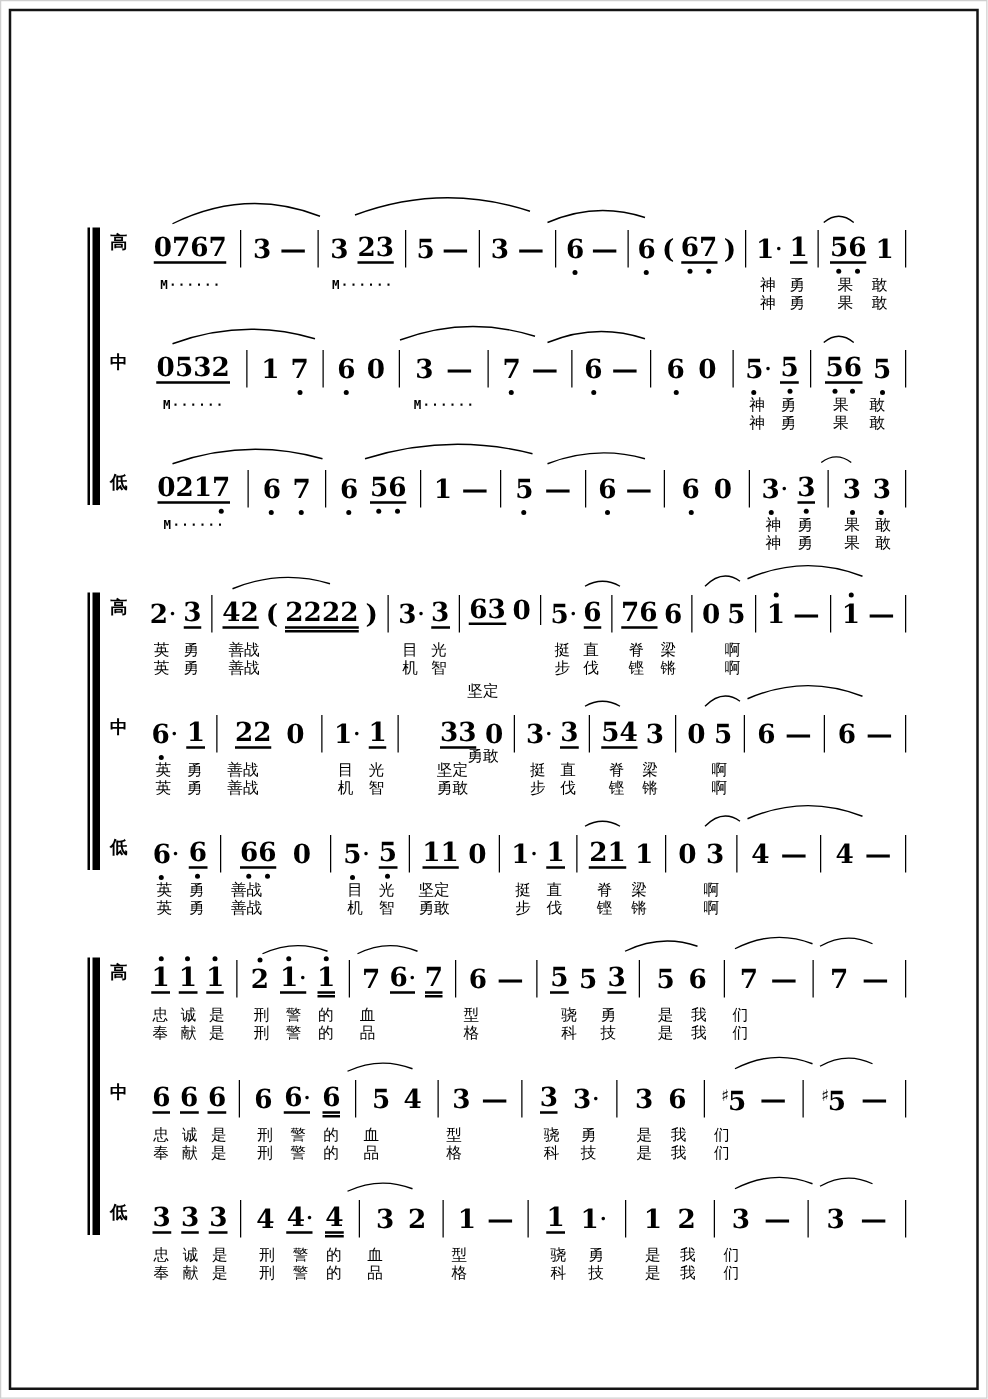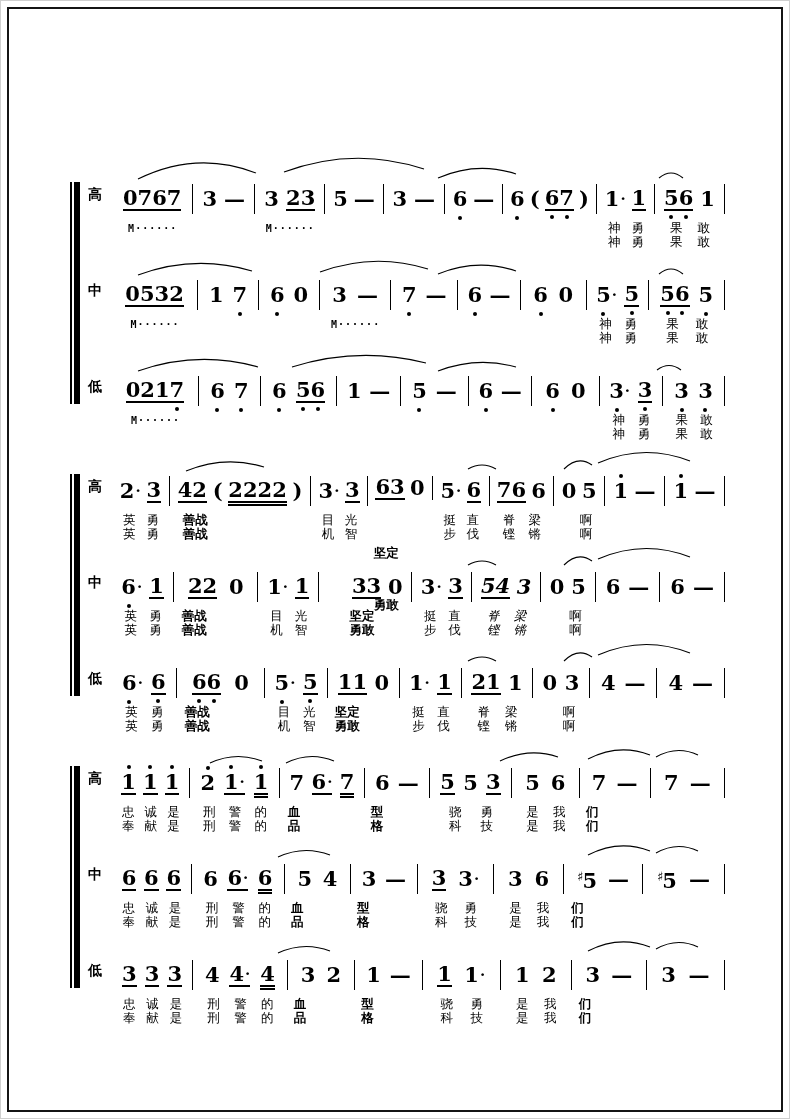--- a/index.html
+++ b/index.html
@@ -32,21 +32,21 @@
                  top:-6px;width:4px;height:4px;border-radius:50%;background:#000;}
   .ch.ld::after{content:"";position:absolute;left:50%;transform:translateX(-50%);
                 bottom:-10px;width:4px;height:4px;border-radius:50%;background:#000;}
   .ch.rdot{font-size:15px;vertical-align:2px;margin-left:1px;}
   .ch.sharp{font-size:13px;vertical-align:7px;margin-right:-1px;}
   .ch.paren{font-weight:bold;}
   .sub{display:flex;justify-content:space-evenly;height:14px;line-height:13px;
        font-size:12.5px;margin-top:0;}
   .sub.r1{margin-top:8px;}
   .sub.la{justify-content:flex-start;padding-left:9%;}
-  .sub.la .syl{margin-right:4px;font-weight:bold;}
+  .sub.la .syl{margin-right:4px;}
   .syl{white-space:nowrap;}
   .mnote{font-family:"DejaVu Sans Mono","Liberation Mono",monospace;
          font-weight:bold;font-size:10px;letter-spacing:1px;}
   .footer{position:absolute;left:0;right:0;top:1040px;text-align:center;
           font-size:12px;color:#222;}
 </style>
 </head>
 <body>
 
 <div class="page">
@@ -552,21 +552,21 @@
               </div>
               <div class="sub r1">
                 <span class="syl">挺</span>
                 <span class="syl">直</span>
               </div>
               <div class="sub r2">
                 <span class="syl">步</span>
                 <span class="syl">伐</span>
               </div>
             </div>
-            <div class="measure" style="flex-grow: 58; font-style: italic;">
+            <div class="measure" style="flex-grow: 58;">
               <div class="notes">
                 <span class="tok u1"><span class="ch">5</span><span class="ch">4</span></span>
                 <span class="tok"><span class="ch">3</span></span>
               </div>
               <div class="sub r1">
                 <span class="syl">脊</span>
                 <span class="syl">梁</span>
               </div>
               <div class="sub r2">
                 <span class="syl">铿</span>

